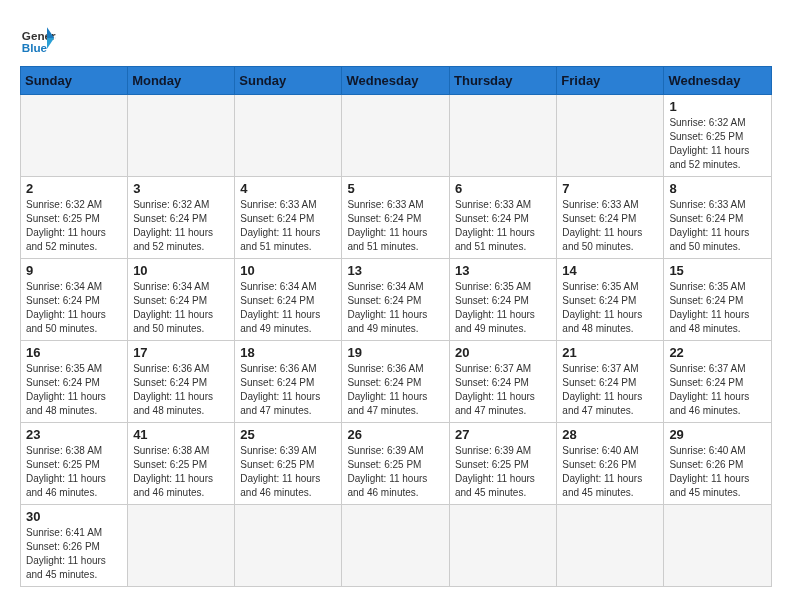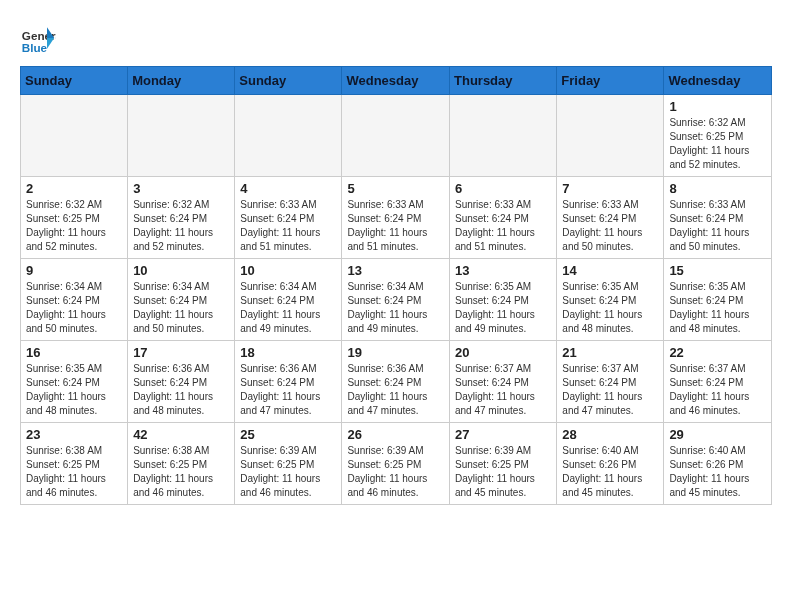--- a/index.html
+++ b/index.html
@@ -211,21 +211,21 @@
           <div class="day-number">22</div>
           <div class="day-info">Sunrise: 6:37 AM<br>Sunset: 6:24 PM<br>Daylight: 11 hours and 46 minutes.</div>
         </td>
       </tr>
       <tr class="week-row">
         <td>
           <div class="day-number">23</div>
           <div class="day-info">Sunrise: 6:38 AM<br>Sunset: 6:25 PM<br>Daylight: 11 hours and 46 minutes.</div>
         </td>
         <td>
-          <div class="day-number">42</div>
+          <div class="day-number">41</div>
           <div class="day-info">Sunrise: 6:38 AM<br>Sunset: 6:25 PM<br>Daylight: 11 hours and 46 minutes.</div>
         </td>
         <td>
           <div class="day-number">25</div>
           <div class="day-info">Sunrise: 6:39 AM<br>Sunset: 6:25 PM<br>Daylight: 11 hours and 46 minutes.</div>
         </td>
         <td>
           <div class="day-number">26</div>
           <div class="day-info">Sunrise: 6:39 AM<br>Sunset: 6:25 PM<br>Daylight: 11 hours and 46 minutes.</div>
         </td>
@@ -234,15 +234,27 @@
           <div class="day-info">Sunrise: 6:39 AM<br>Sunset: 6:25 PM<br>Daylight: 11 hours and 45 minutes.</div>
         </td>
         <td>
           <div class="day-number">28</div>
           <div class="day-info">Sunrise: 6:40 AM<br>Sunset: 6:26 PM<br>Daylight: 11 hours and 45 minutes.</div>
         </td>
         <td>
           <div class="day-number">29</div>
           <div class="day-info">Sunrise: 6:40 AM<br>Sunset: 6:26 PM<br>Daylight: 11 hours and 45 minutes.</div>
         </td>
+      </tr>
+      <tr class="week-row">
+        <td>
+          <div class="day-number">30</div>
+          <div class="day-info">Sunrise: 6:41 AM<br>Sunset: 6:26 PM<br>Daylight: 11 hours and 45 minutes.</div>
+        </td>
+        <td class="empty"></td>
+        <td class="empty"></td>
+        <td class="empty"></td>
+        <td class="empty"></td>
+        <td class="empty"></td>
+        <td class="empty"></td>
       </tr>
     </tbody>
 </table>
 
 </body></html>

